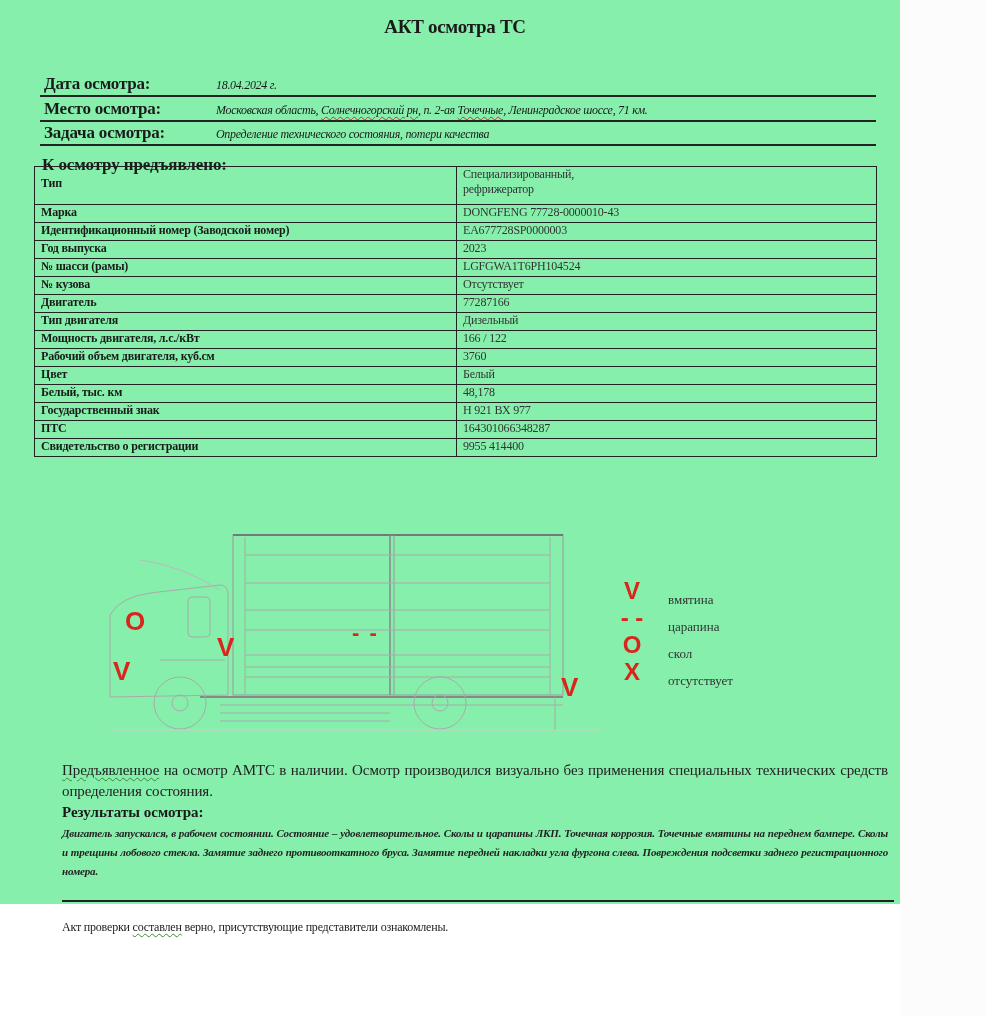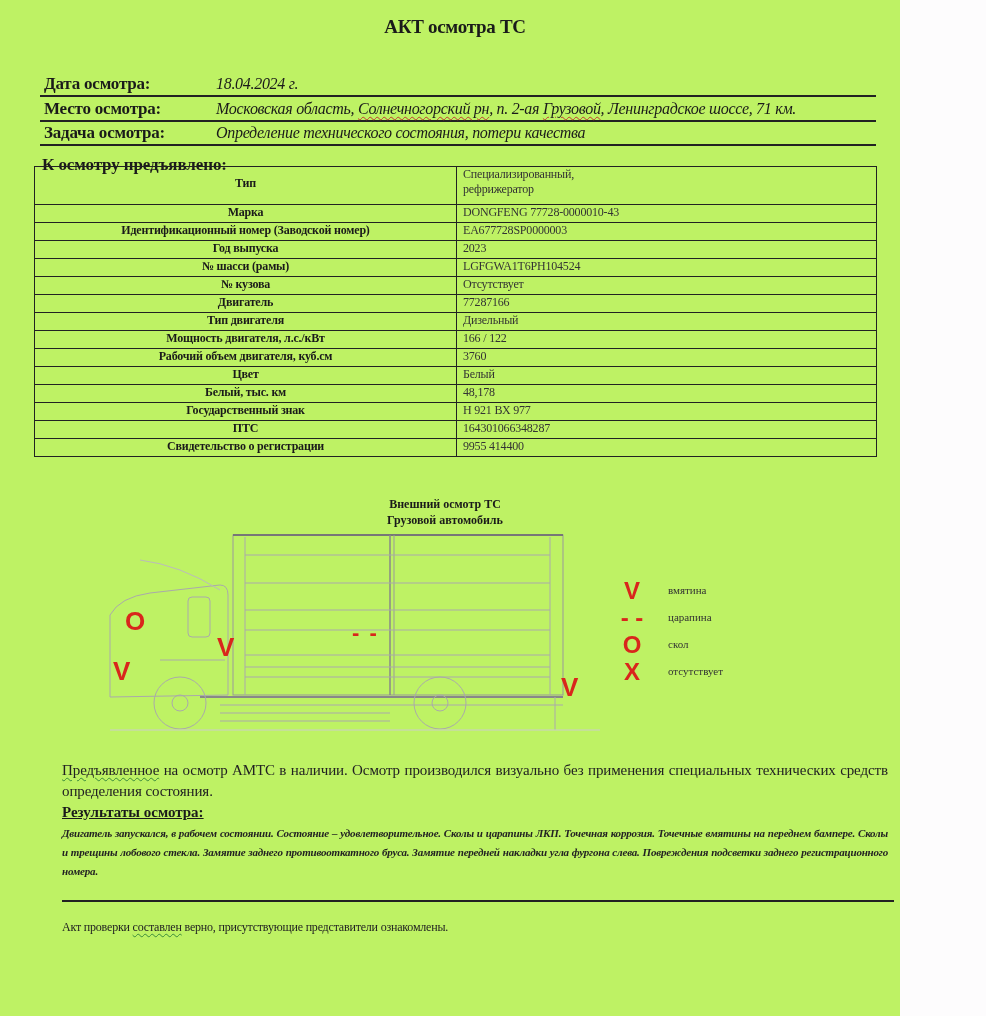--- a/index.html
+++ b/index.html
@@ -1,70 +1,70 @@
 <!DOCTYPE html>
 <html><head>
 <meta charset="utf-8">
 <style>
   * { box-sizing: border-box; margin: 0; padding: 0; }
   html, body { width: 986px; height: 1016px; background: #ffffff; overflow: hidden; }
   body { position: relative; font-family: "Liberation Serif", "DejaVu Serif", serif; color: #1a1a1a; }
-  .page { position: absolute; left: 0; top: 0; width: 986px; height: 1016px; background: #bef264; }
+  .page { position: absolute; left: 0; top: 0; width: 986px; height: 904px; background: #86efac; }
   .right-shade { position: absolute; left: 900px; top: 0; width: 86px; height: 1016px; background: #fdfcfd; }
 
   .title { position: absolute; top: 16px; left: 0; width: 910px; text-align: center; font-size: 19px; font-weight: bold; letter-spacing: -0.3px; }
 
   .hdr-row { position: absolute; left: 40px; width: 836px; height: 22px; border-bottom: 2px solid #222; margin-top: 12px; }
   .hdr-row .lbl { position: absolute; left: 4px; bottom: 1px; font-size: 17px; font-weight: bold; letter-spacing: -0.2px; }
-  .hdr-row .val { position: absolute; left: 176px; bottom: 2px; font-size: 16px; font-style: italic; letter-spacing: -0.3px; }
+  .hdr-row .val { position: absolute; left: 176px; bottom: 2px; font-size: 12px; font-style: italic; letter-spacing: -0.3px; }
   .row-date { top: 63px; }
   .row-place { top: 88px; }
   .row-task { top: 112px; }
   .squig { text-decoration: underline wavy #c0392b; text-decoration-thickness: 1px; text-underline-offset: 2px; }
   .squig-g { text-decoration: underline wavy #3a8a3a; text-decoration-thickness: 1px; text-underline-offset: 2px; }
 
   .presented { position: absolute; left: 42px; top: 155px; font-size: 17px; font-weight: bold; letter-spacing: -0.1px; }
 
   table.specs { position: absolute; left: 34px; top: 166px; width: 843px; border-collapse: collapse; }
   table.specs td { border: 1.5px solid #222; font-size: 12px; line-height: 15px; padding: 0 6px; vertical-align: top; height: 18px; letter-spacing: -0.2px; }
-  table.specs td.k { width: 422px; font-weight: bold; text-align: center; }
+  table.specs td.k { width: 422px; font-weight: bold; }
   table.specs td.v { color: #333; }
   table.specs tr.tall td { height: 38px; }
   table.specs tr.tall td.k { padding-top: 9px; }
   .diag-title { position: absolute; left: 0; top: 6px; width: 890px; margin-left: -100px; text-align: center; font-size: 12px; font-weight: bold; line-height: 16px; }
   .diag-title span { display: block; }
 
   .mark { position: absolute; color: #d9261c; font-family: "Liberation Sans", "DejaVu Sans", sans-serif; font-weight: bold; line-height: 1; }
 
   .legend { position: absolute; left: 620px; top: 578px; width: 200px; }
   .legend-row { position: relative; height: 27px; }
   .legend-row .sym { position: absolute; left: 0; top: 0; width: 24px; text-align: center; color: #d9261c; font-family: "Liberation Sans", "DejaVu Sans", sans-serif; font-weight: bold; font-size: 24px; line-height: 26px; }
-  .legend-row .txt { position: absolute; left: 48px; top: 6px; font-size: 11px; color: #333; }
+  .legend-row .txt { position: absolute; left: 48px; top: 14px; font-size: 13px; color: #333; }
 
   .para { position: absolute; left: 62px; top: 760px; width: 826px; font-size: 15px; line-height: 21px; text-align: justify; text-align-last: left; color: #222; letter-spacing: -0.1px; }
-  .results-title { position: absolute; left: 62px; top: 804px; font-size: 15px; font-weight: bold; text-decoration: underline; }
+  .results-title { position: absolute; left: 62px; top: 804px; font-size: 15px; font-weight: bold; }
   .results { position: absolute; left: 62px; top: 824px; width: 826px; font-size: 11px; line-height: 19px; font-style: italic; font-weight: bold; text-align: justify; color: #222; letter-spacing: -0.2px; }
   .results-rule { position: absolute; left: 62px; top: 900px; width: 832px; border-top: 2px solid #222; }
   .footer { position: absolute; left: 62px; top: 920px; font-size: 12px; color: #222; letter-spacing: -0.2px; }
 </style>
 </head>
 <body>
 
 <div class="page">
   <div class="right-shade"></div>
 
   <div class="title">АКТ осмотра ТС</div>
 
   <div class="hdr-row row-date">
     <span class="lbl">Дата осмотра:</span>
     <span class="val">18.04.2024 г.</span>
   </div>
   <div class="hdr-row row-place">
     <span class="lbl">Место осмотра:</span>
-    <span class="val"><span>Московская область, </span><span class="squig">Солнечногорский рн</span><span>, п. 2-ая </span><span class="squig">Грузовой</span><span>, Ленинградское шоссе, 71 км.</span></span>
+    <span class="val"><span>Московская область, </span><span class="squig">Солнечногорский рн</span><span>, п. 2-ая </span><span class="squig">Точечные</span><span>, Ленинградское шоссе, 71 км.</span></span>
   </div>
   <div class="hdr-row row-task">
     <span class="lbl">Задача осмотра:</span>
     <span class="val">Определение технического состояния, потери качества</span>
   </div>
 
   <div class="presented">К осмотру предъявлено:</div>
 
   <table class="specs">
     <tbody>
@@ -127,24 +127,20 @@
           <td class="k">ПТС</td>
           <td class="v">164301066348287</td>
         </tr>
     <tr>
           <td class="k">Свидетельство о регистрации</td>
           <td class="v">9955 414400</td>
         </tr>
   </tbody>
     </table>
 
-  <div class="diag-title" style="left:100px; top:496px; position:absolute;">
-    <span>Внешний осмотр ТС</span>
-    <span>Грузовой автомобиль</span>
-  </div>
 
   <svg style="position:absolute; left:100px; top:525px;" width="520" height="210" viewBox="0 0 520 210">
     <g stroke="#aaa" fill="none" stroke-width="1">
 
       <rect x="133" y="10" width="330" height="160" stroke="#999"></rect>
       <line x1="133" y1="10" x2="463" y2="10" stroke="#777" stroke-width="2"></line>
       <line x1="290" y1="10" x2="290" y2="170" stroke="#888" stroke-width="1.5"></line>
       <line x1="294" y1="10" x2="294" y2="170" stroke="#999"></line>
       <line x1="145" y1="12" x2="145" y2="170"></line>
       <line x1="450" y1="12" x2="450" y2="170"></line>

